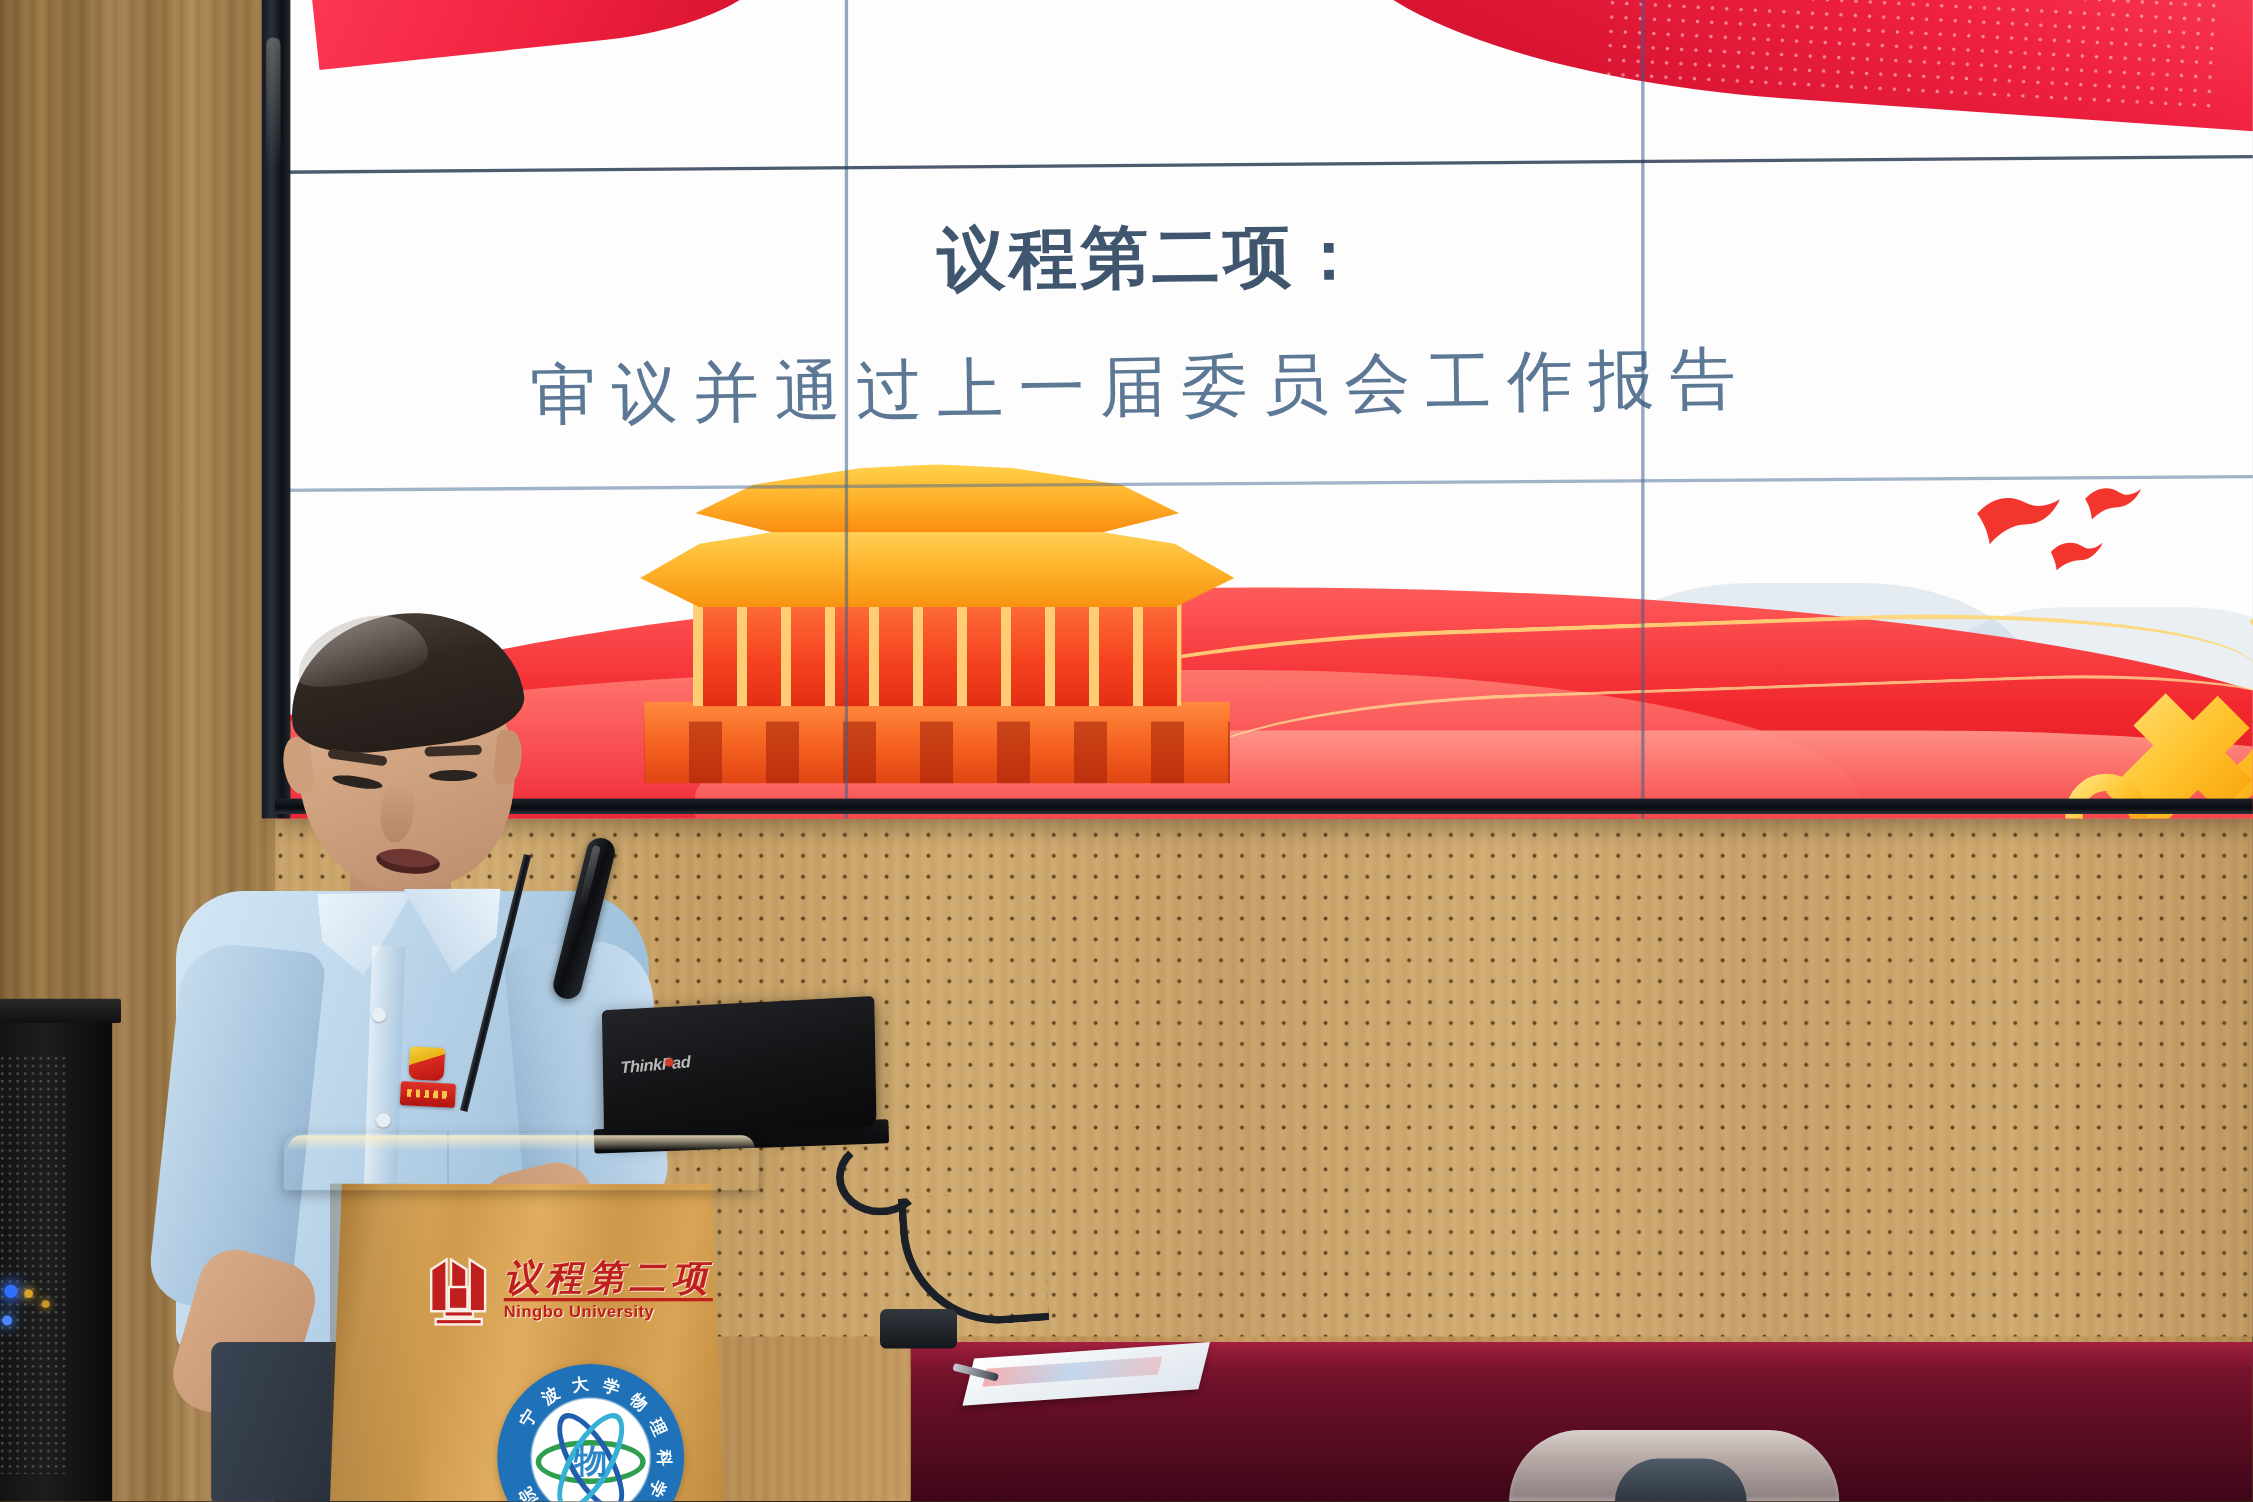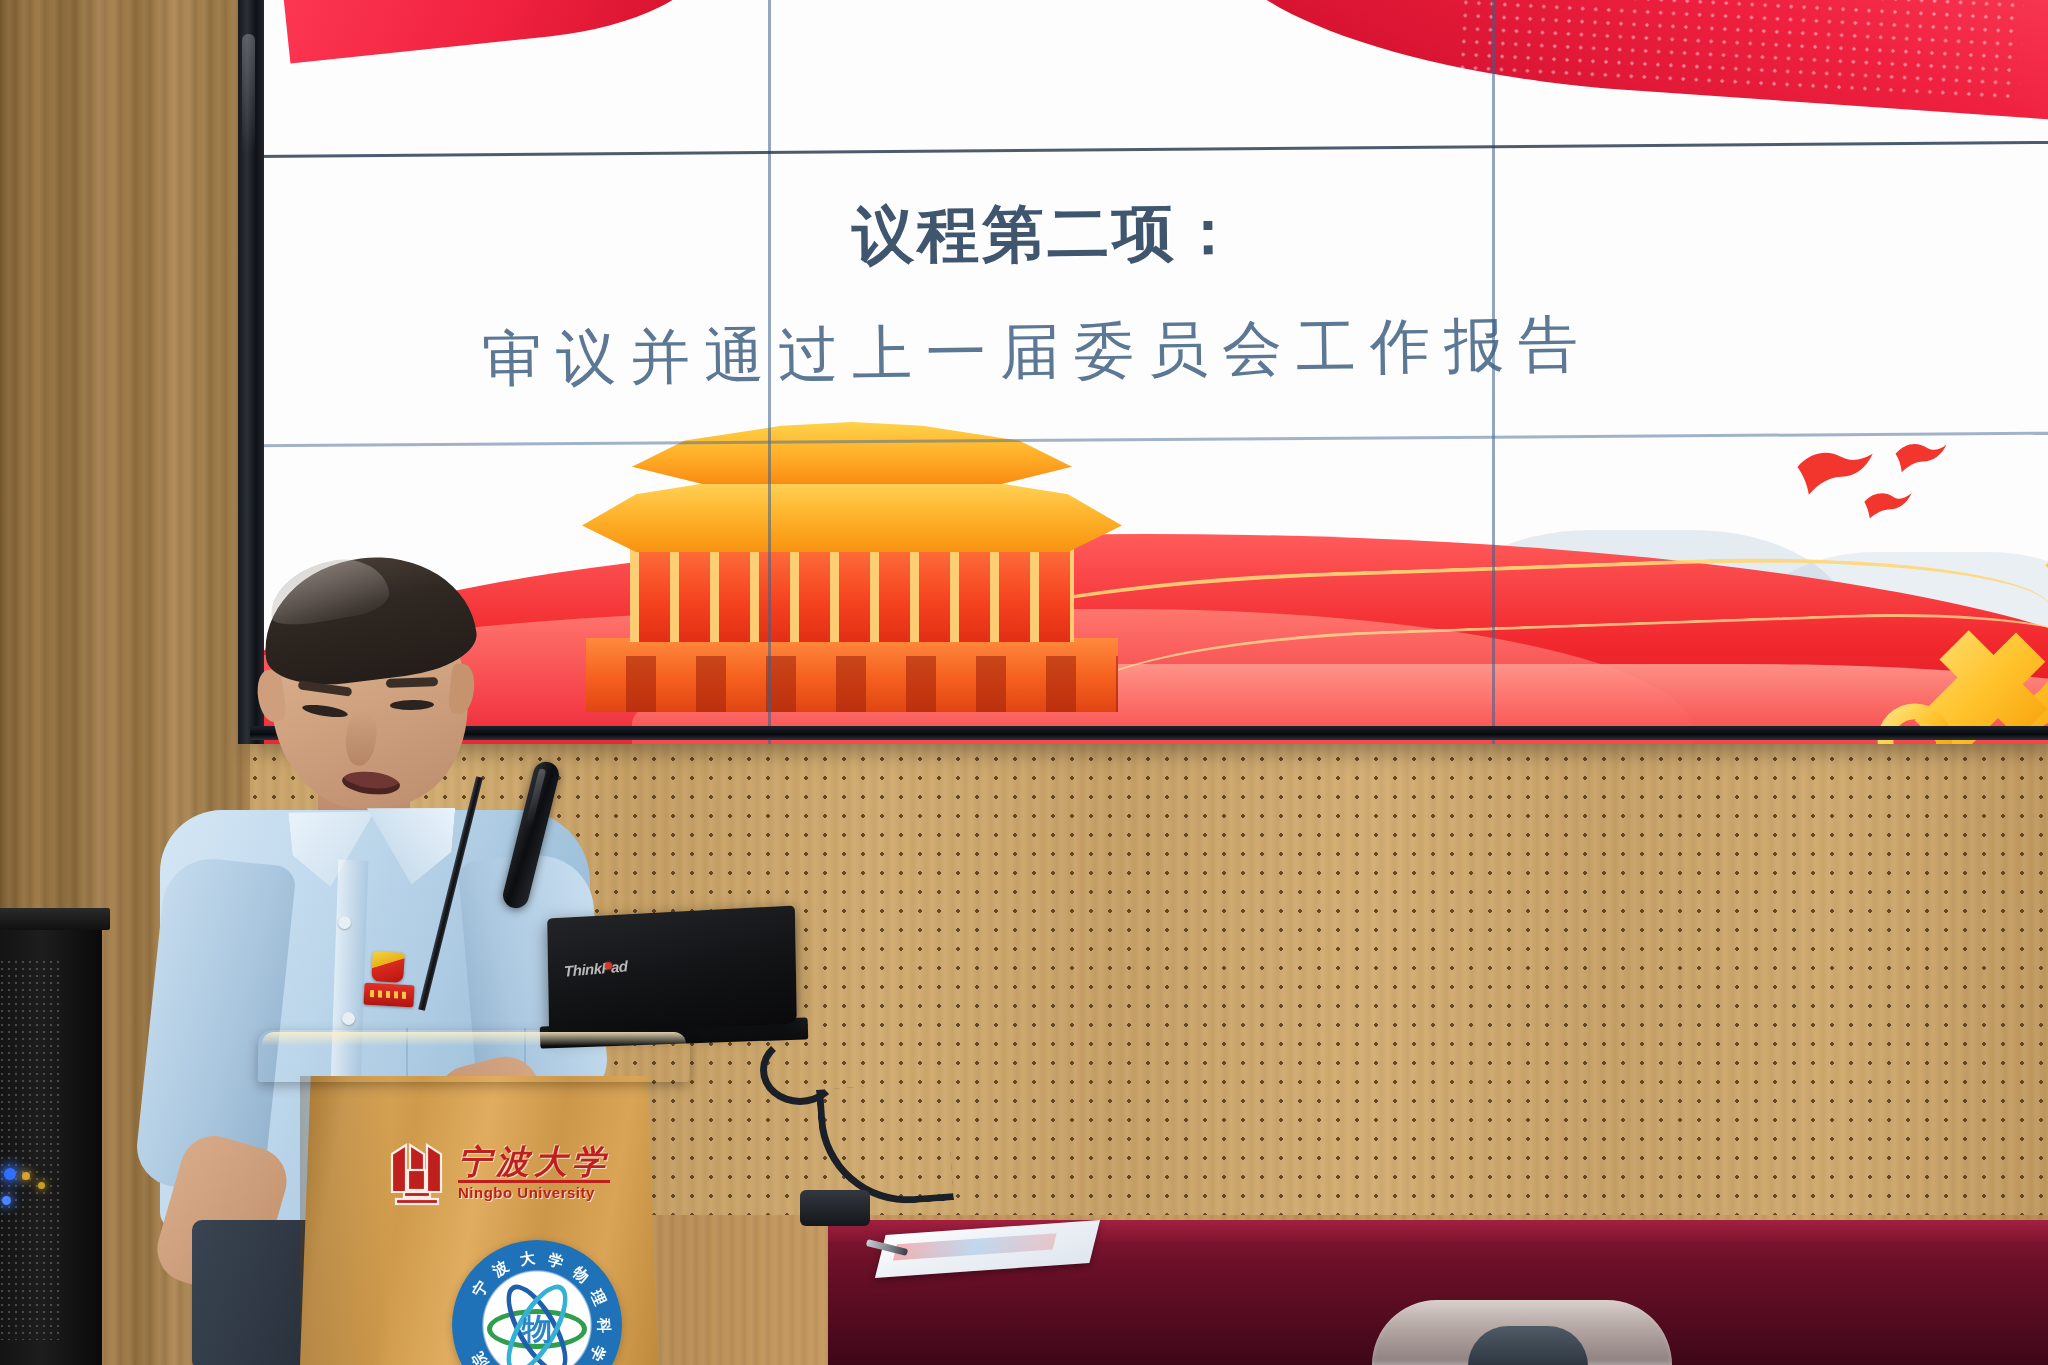--- a/index.html
+++ b/index.html
@@ -676,21 +676,21 @@
       <g fill="#c0201d" stroke="#fbeee6" stroke-width="2.2">
         <path d="M4 18 L18 9 L18 56 L4 56 Z"></path>
         <path d="M22 9 L36 18 L36 56 L22 56 Z"></path>
         <path d="M39 9 L53 18 L53 56 L39 56 Z"></path>
         <rect x="20" y="34" width="17" height="20"></rect>
         <rect x="16" y="56" width="26" height="5"></rect>
         <rect x="8" y="63" width="42" height="5"></rect>
       </g>
     </svg>
     <div class="nbu-text">
-      <div class="nbu-cn">宁波大学</div>
+      <div class="nbu-cn">议程第二项</div>
       <div class="nbu-en">Ningbo University</div>
     </div>
   </div>
 
   <div class="dept-badge">
     <div class="dept-ring-text" id="dept-ring">
         <span style="transform: rotate(-148deg) translate(68px, 0px) rotate(90deg) translate(-7px, -8px);">宁</span>
         <span style="transform: rotate(-123.333deg) translate(68px, 0px) rotate(90deg) translate(-7px, -8px);">波</span>
         <span style="transform: rotate(-98.6667deg) translate(68px, 0px) rotate(90deg) translate(-7px, -8px);">大</span>
         <span style="transform: rotate(-74deg) translate(68px, 0px) rotate(90deg) translate(-7px, -8px);">学</span>

